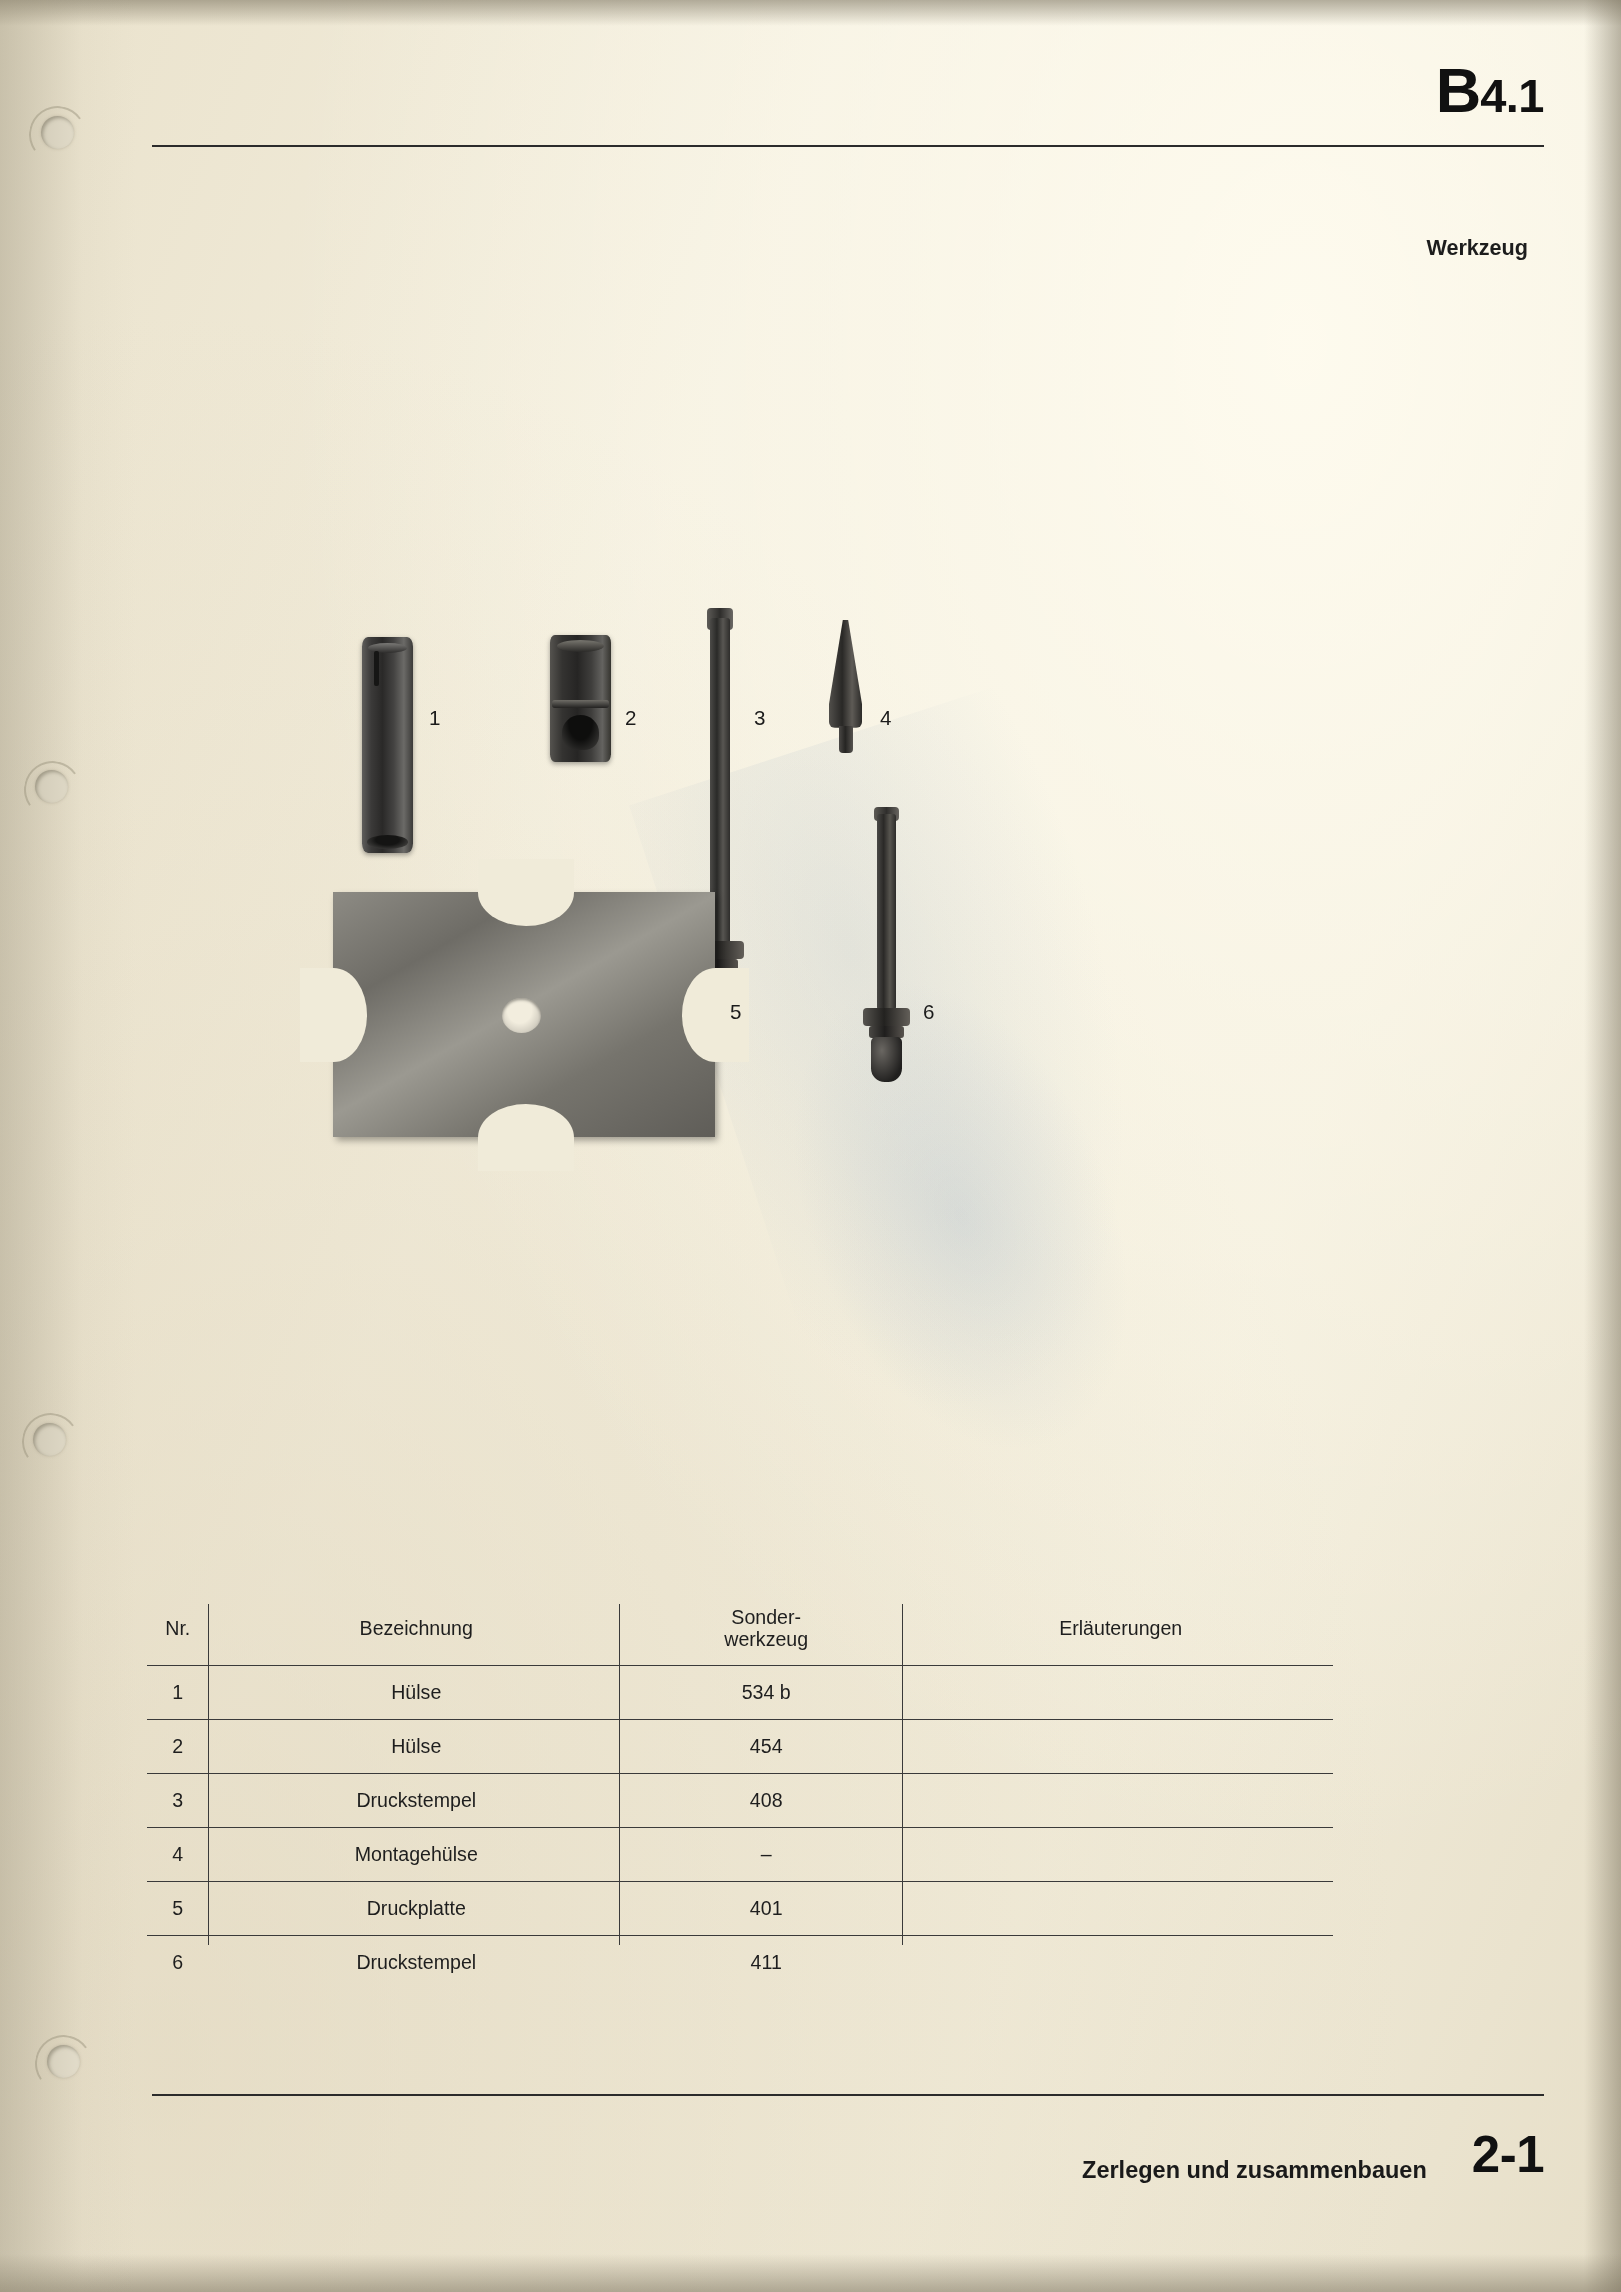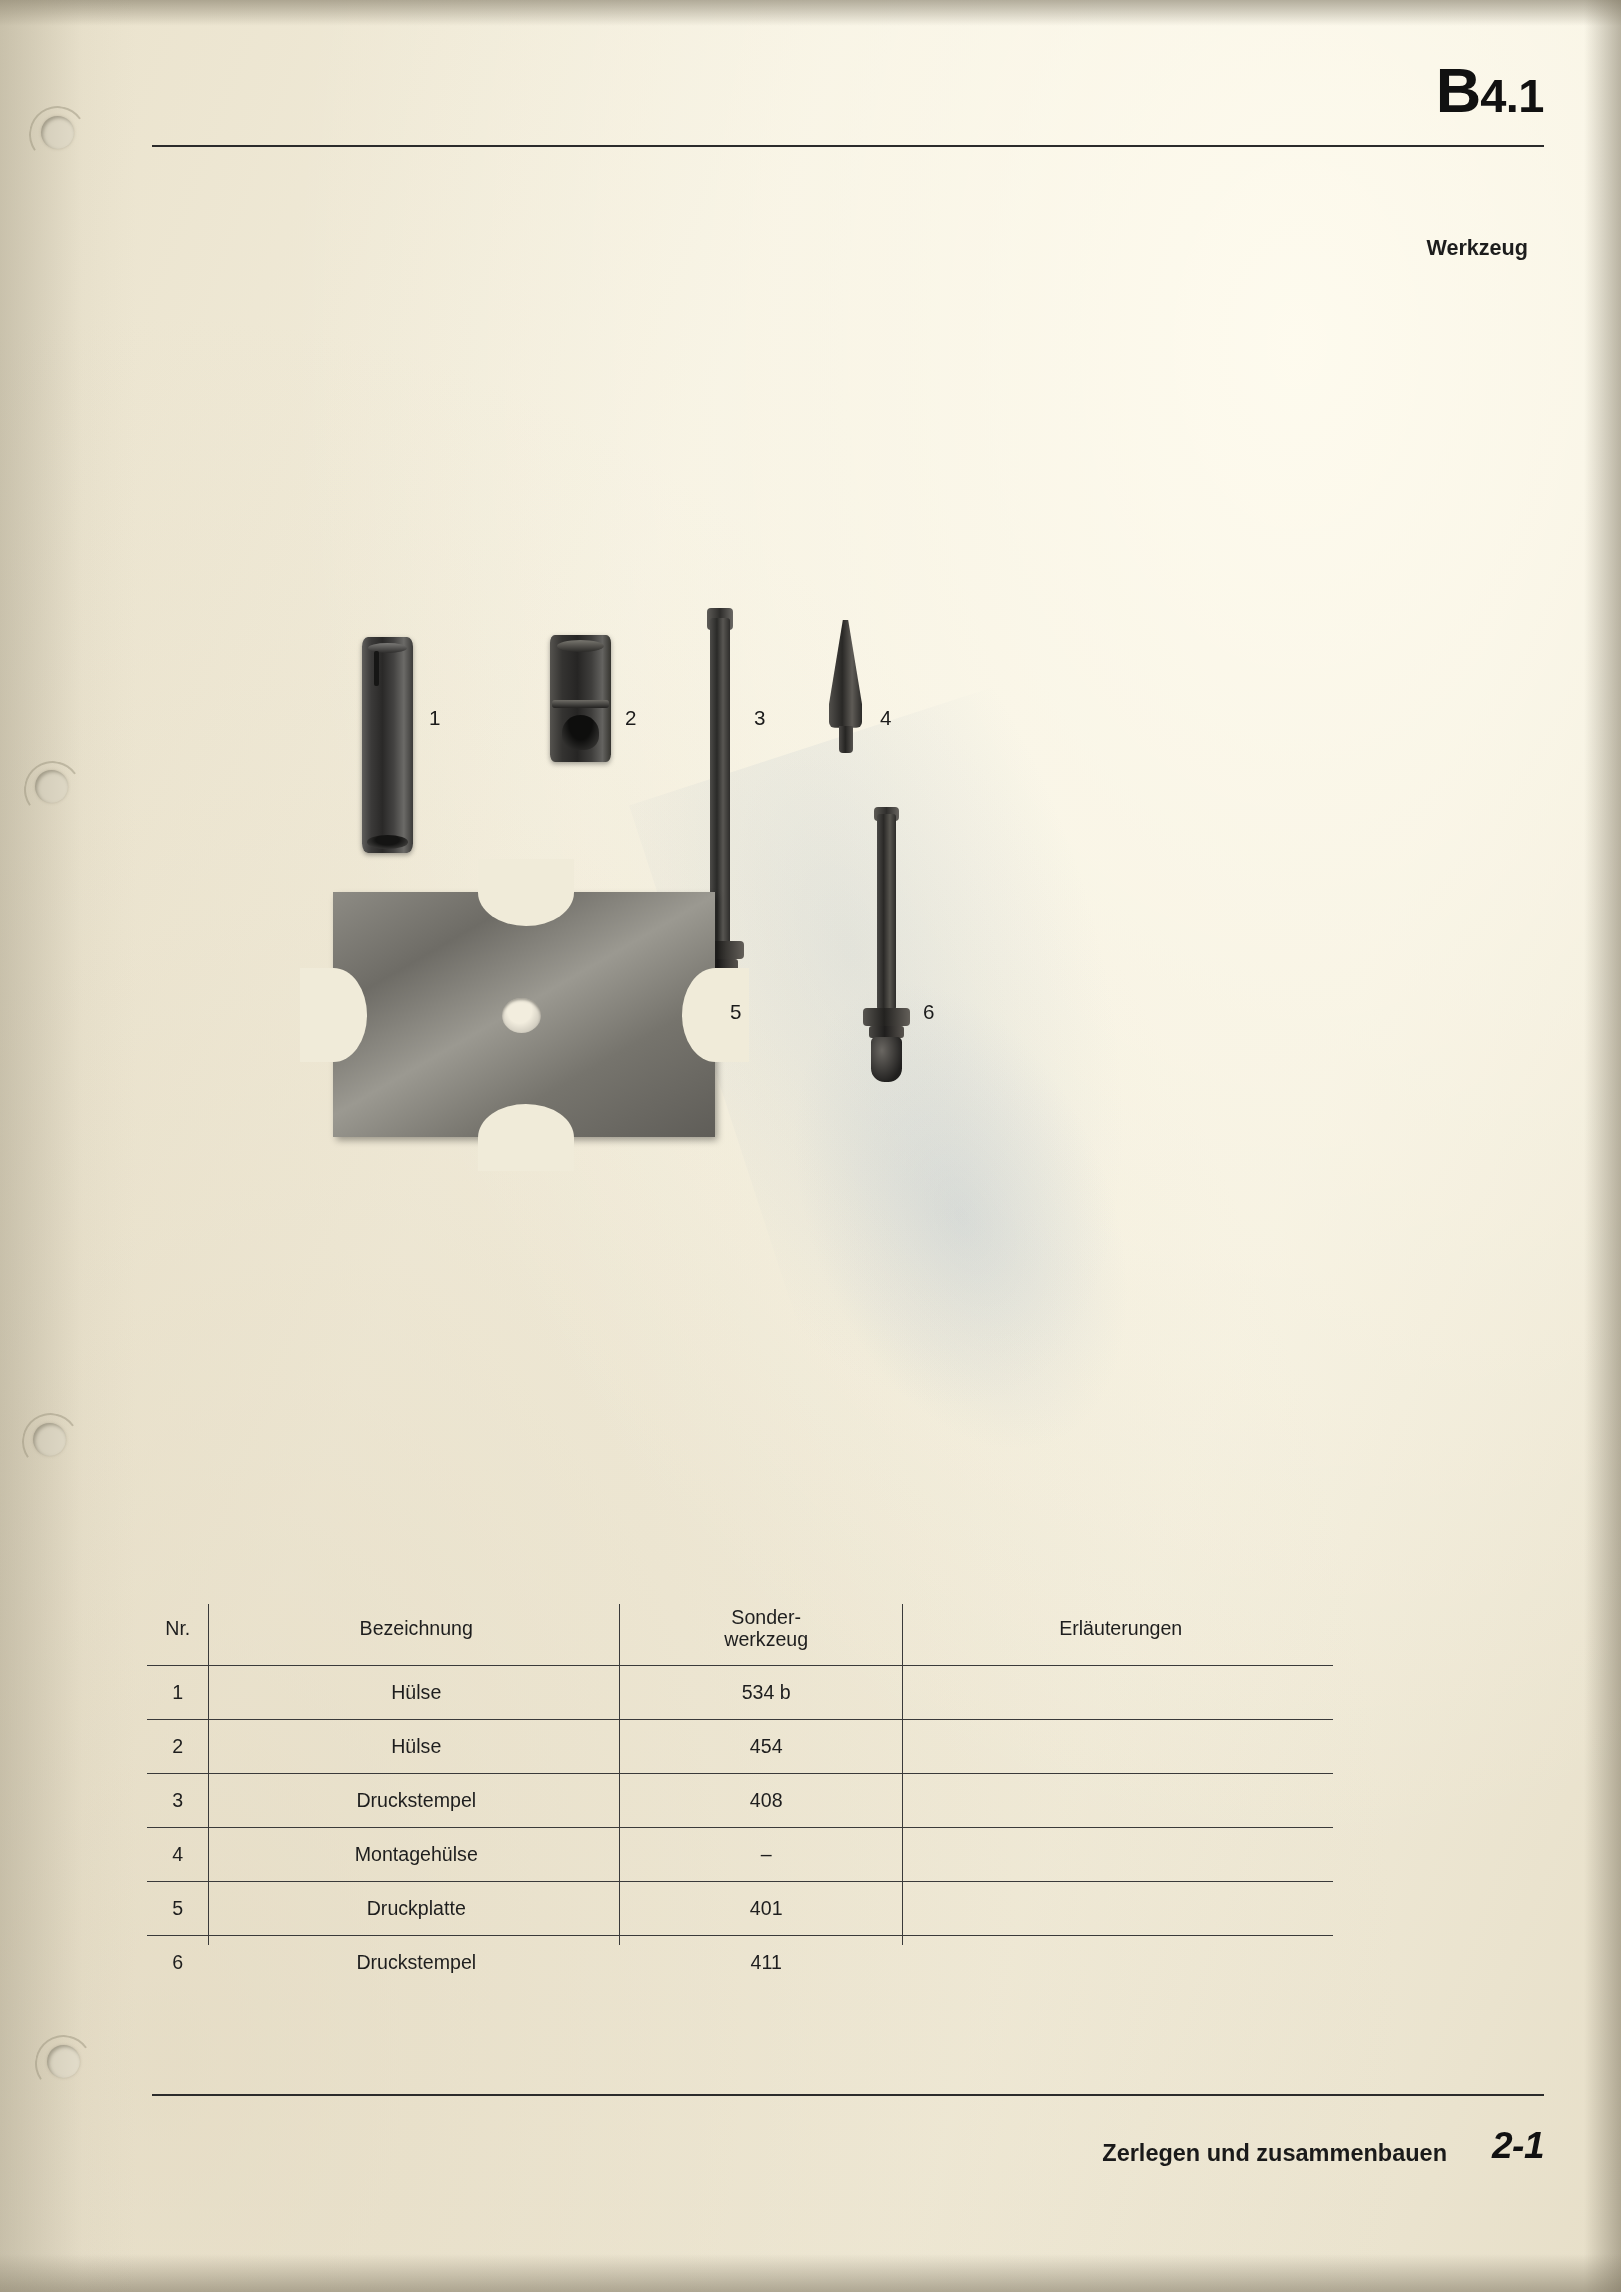--- a/index.html
+++ b/index.html
@@ -345,25 +345,24 @@
     justify-content: flex-end;
     margin-top: 18px;
   }
   .footer-text {
     font-size: 23.5px;
     font-weight: bold;
     color: #1a1a1a;
     padding-right: 45px;
   }
   .footer-page {
-    font-size: 37px;
+    font-size: 51px;
     font-weight: bold;
     color: #111;
     letter-spacing: -0.5px;
-    font-style: italic;
   }
 </style>
 </head>
 <body>
 
 <div class="page">
 
   <div class="stain"></div>
   <div class="stain2"></div>
 

